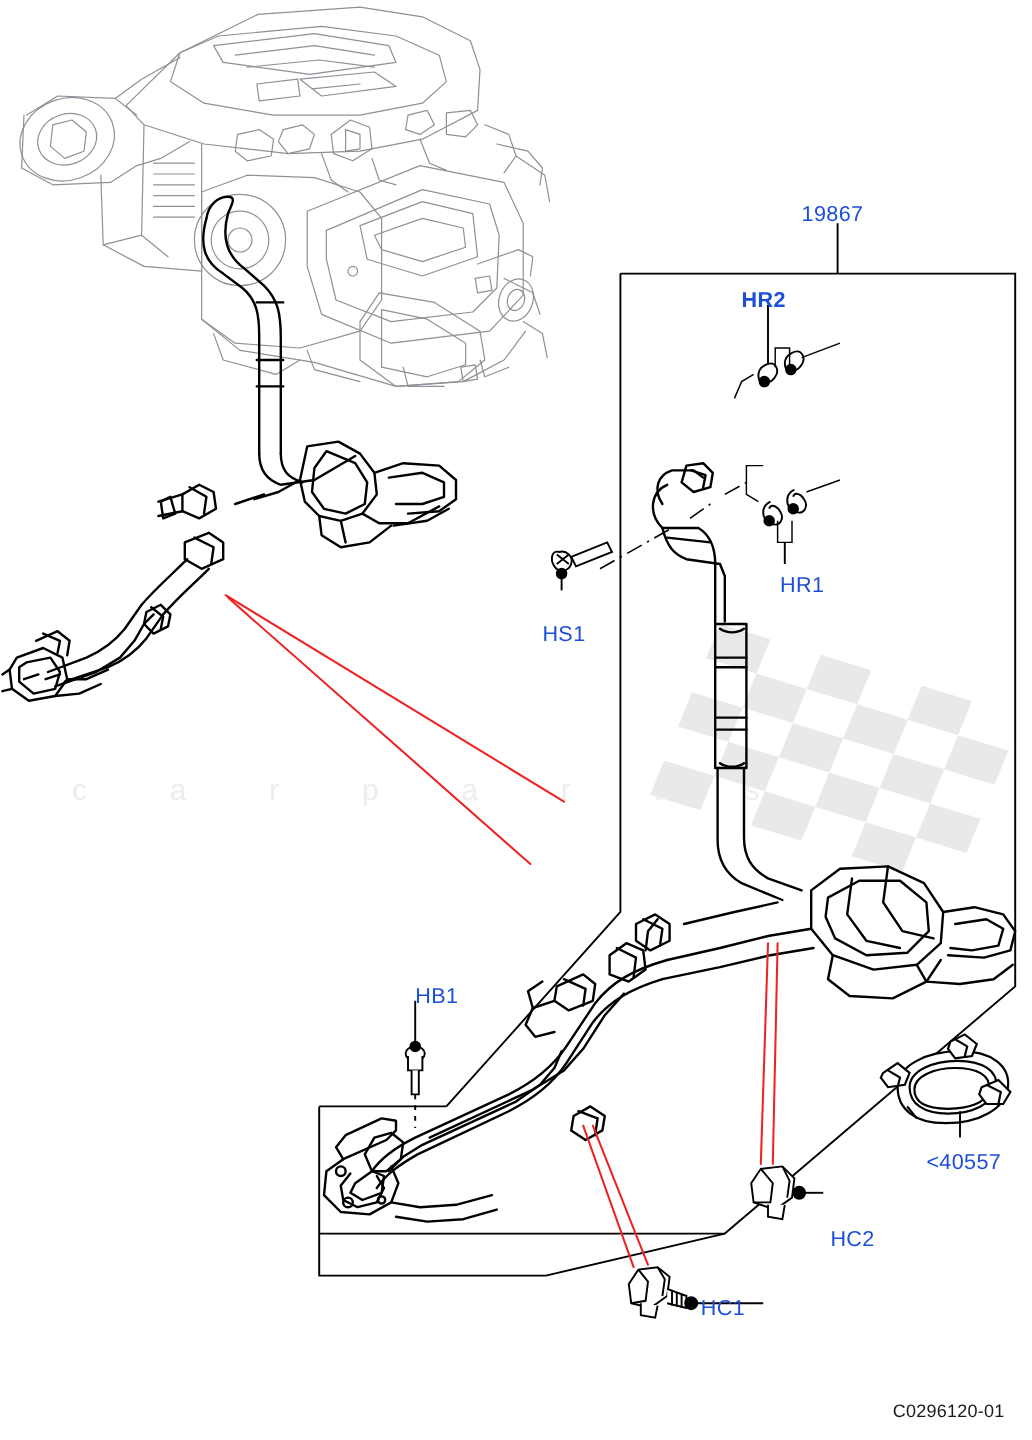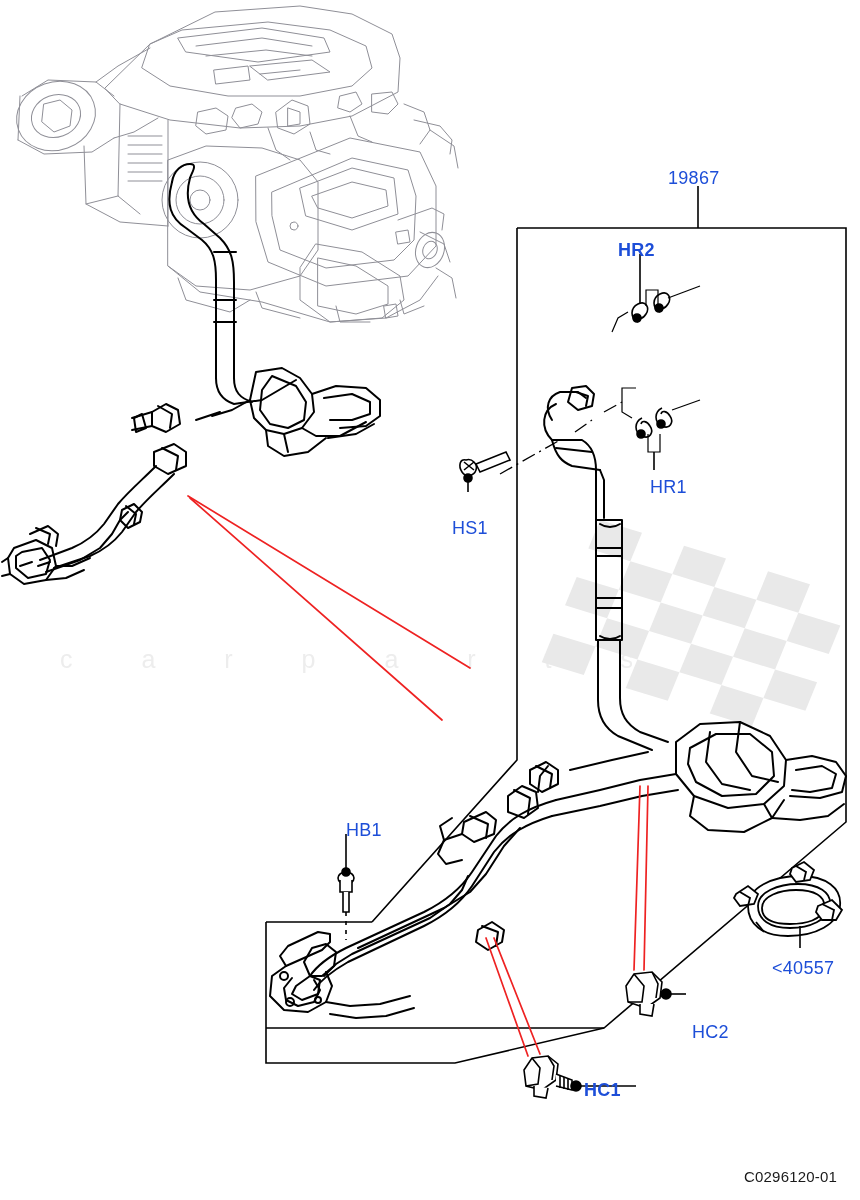--- a/index.html
+++ b/index.html
@@ -404,18 +404,18 @@
       <path d="M648,786 L644,970"></path>
     </g>
   </svg>
 
   <div class="label" style="left:668px; top:168px;">19867</div>
   <div class="label" style="left:618px; top:240px;font-weight:bold;">HR2</div>
   <div class="label" style="left:618px; top:477px;margin-left:32px;">HR1</div>
   <div class="label" style="left:452px; top:518px;">HS1</div>
   <div class="label" style="left:346px; top:820px;">HB1</div>
   <div class="label" style="left:692px; top:990px;margin-top:32px;">HC2</div>
-  <div class="label" style="left:584px; top:1080px;font-weight:bold;">HC1</div>
+  <div class="label" style="left:584px; top:1080px;">HC1</div>
   <div class="label" style="left:772px; top:958px;">&lt;40557</div>
 
   <div class="refcode" style="left:744px; top:1168px;text-align:center;">C0296120-01</div>
 
 </div>
 
 </body></html>

